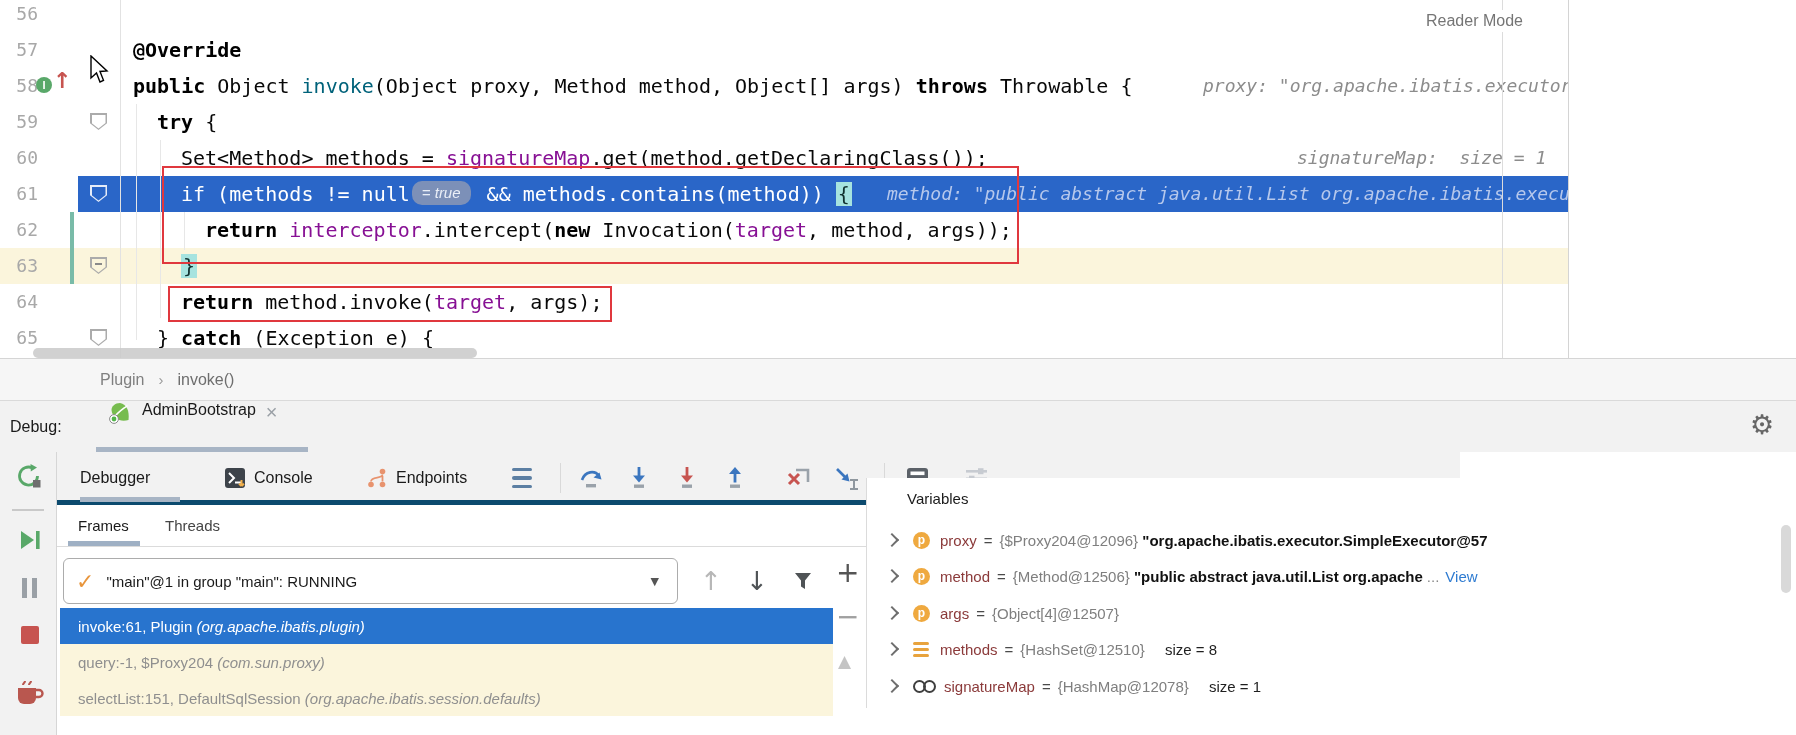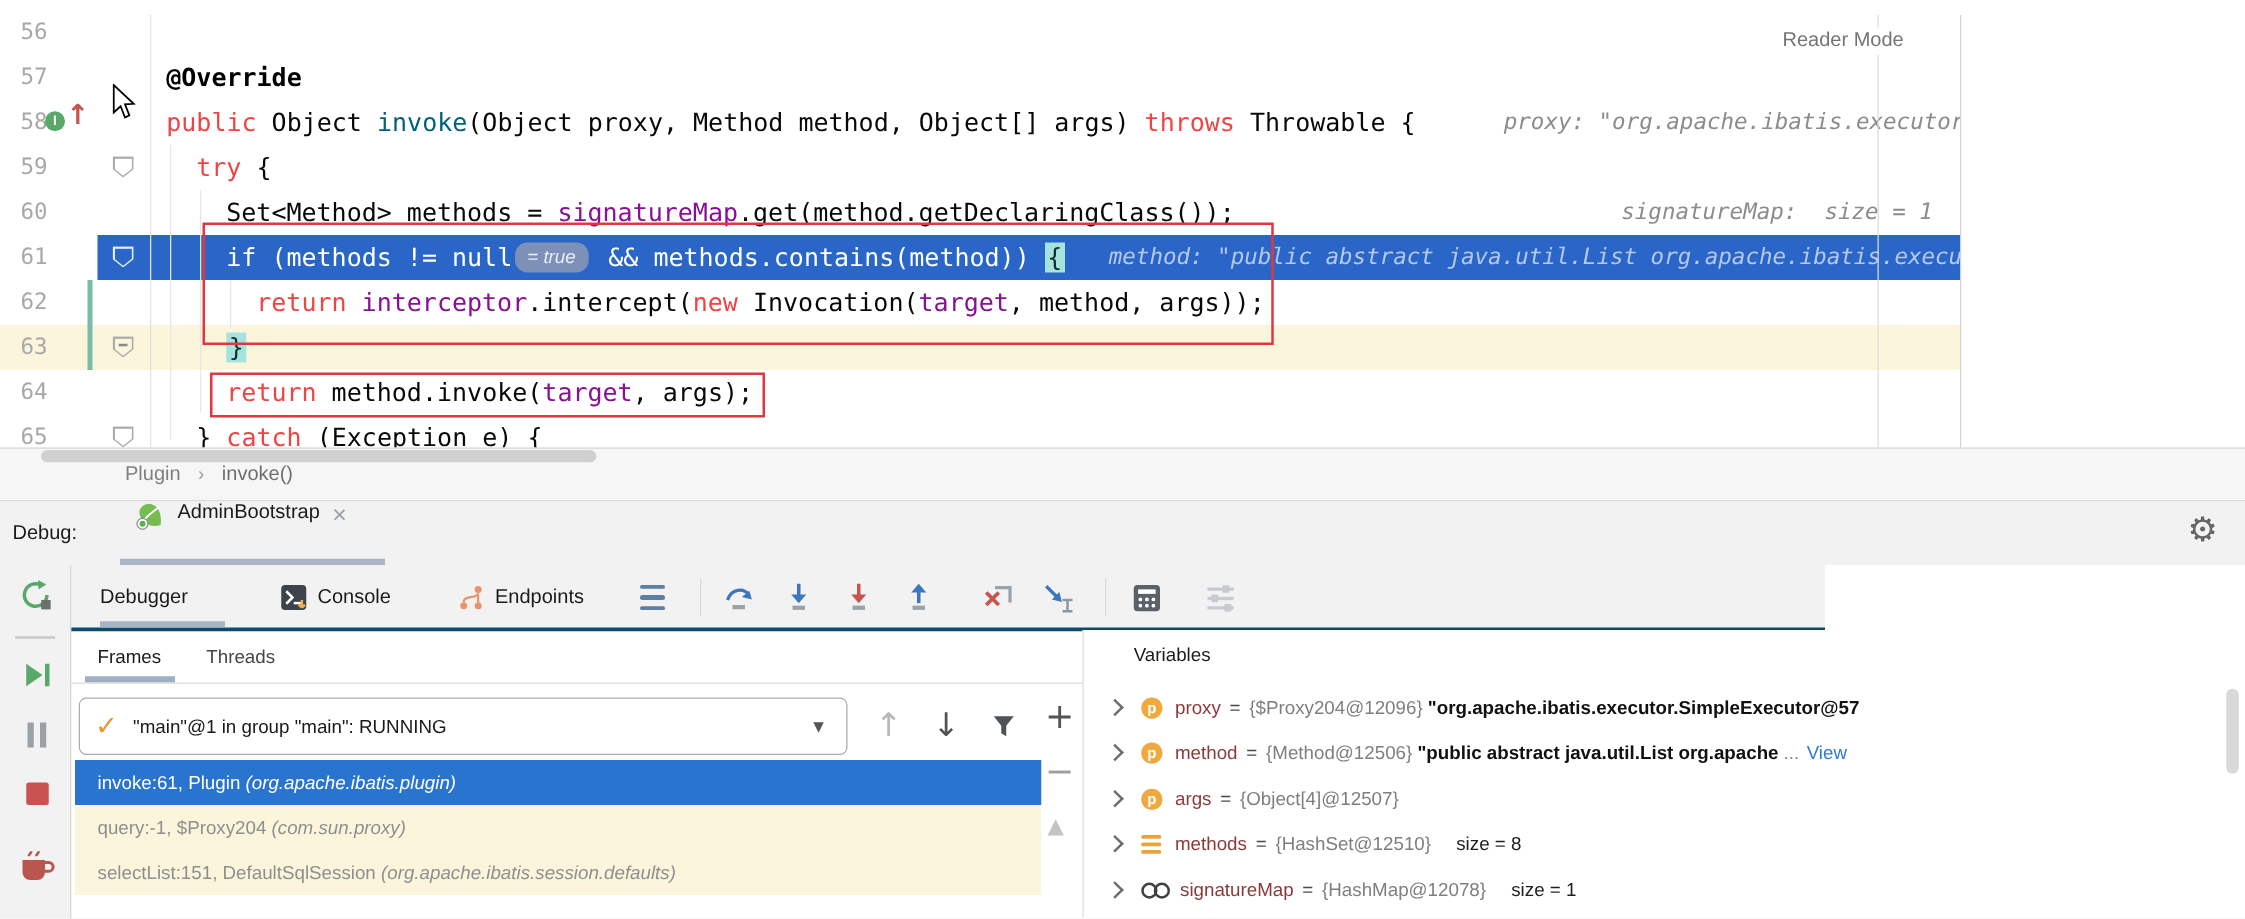--- a/index.html
+++ b/index.html
@@ -1,30 +1,30 @@
 <!DOCTYPE html>
 <html><head>
 <meta charset="utf-8">
 <style>
   html,body{margin:0;padding:0;background:#e9e9e9;}
   #app{position:relative;width:1796px;height:735px;background:#fff;overflow:hidden;
        font-family:"Liberation Sans",sans-serif;-webkit-font-smoothing:antialiased;}
   
-  #editor{position:absolute;left:0;top:0;width:1796px;height:358px;background:#fff;margin-top:12px;}
+  #editor{position:absolute;left:0;top:0;width:1796px;height:358px;background:#fff;}
   #editor-clip{position:absolute;left:0;top:0;width:1568px;height:358px;overflow:hidden;}
   .vline{position:absolute;top:0;width:1px;height:358px;}
   .exec-band{position:absolute;left:78px;top:176px;width:1490px;height:36px;background:#2A66C8;}
   .caret-band{position:absolute;left:0;top:248px;width:1568px;height:36px;background:#FBF5DC;}
   .indent-guide{position:absolute;width:1px;background:#E7E7E7;}
   .vcs-bar{position:absolute;left:70px;top:212px;width:4px;height:72px;background:#79BBA8;}
   .line-num{position:absolute;left:0;width:38px;text-align:right;height:36px;line-height:36px;
             font-family:"DejaVu Sans Mono",monospace;font-size:18px;color:#A8A8A8;}
   .code-line{position:absolute;height:36px;line-height:36px;white-space:pre;
              font-family:"DejaVu Sans Mono",monospace;font-size:20px;color:#080808;}
-  .tk-kw{color:#ef4444;} .tk-ann{color:#000000;font-weight:bold;} .tk-fld{color:#871094;}
+  .tk-kw{color:#000000;font-weight:bold;} .tk-ann{color:#000000;font-weight:bold;} .tk-fld{color:#871094;}
   .tk-mth{color:#00627A;} .tk-pln{color:#080808;} .tk-wht{color:#FFFFFF;}
   .tk-brace{background:#A6E3DF;color:#10302E;padding:0 2px;}
   .tk-chip{display:inline-block;background:#7C90B8;color:#E9EEF7;font-size:15px;font-style:italic;
            font-family:"Liberation Sans",sans-serif;line-height:24px;height:24px;border-radius:10px;
            padding:0 10px;vertical-align:3px;margin:0 4px 0 2px;}
   .code-hint{position:absolute;height:36px;line-height:36px;white-space:pre;font-style:italic;
              font-family:"DejaVu Sans Mono",monospace;font-size:18px;color:#8C8C8C;}
   .hint-on-blue{color:#B6C8EC;}
   .dbg-box{position:absolute;border:2px solid #E0383E;z-index:6;}
   .fold{position:absolute;left:90px;width:17px;height:17px;z-index:3;}
@@ -49,21 +49,21 @@
   #debug-header{position:absolute;left:0;top:400px;width:1796px;height:52px;background:#F2F2F2;
                 border-top:1px solid #DADADA;box-sizing:border-box;}
   #debug-label{position:absolute;left:10px;top:0;height:52px;line-height:52px;font-size:16px;color:#1A1A1A;}
   #run-tab{position:absolute;left:96px;top:0;height:52px;display:flex;align-items:flex-start;padding:0 12px;}
   #run-tab .tab-text{font-size:16px;color:#1A1A1A;margin:0 10px;}
   #run-tab .tab-close{color:#9AA0A6;font-size:20px;}
   #run-tab-underline{position:absolute;left:96px;top:46px;width:212px;height:6px;background:#A8B5C5;}
   #header-gear{position:absolute;left:1750px;top:8px;font-family:"DejaVu Sans",sans-serif;font-size:27px;color:#666;}
   
   #toolbar{position:absolute;left:0;top:452px;width:1460px;height:53px;background:#F2F2F2;
-           border-bottom:3px solid #0c4a6e;box-sizing:border-box;}
+           border-bottom:5px solid #0c4a6e;box-sizing:border-box;}
   .tb-item{position:absolute;top:0;height:52px;display:flex;align-items:center;font-size:16px;color:#1A1A1A;}
   .tb-sep{position:absolute;top:11px;width:1px;height:30px;background:#D9D9D9;}
   #debugger-underline{position:absolute;left:80px;top:45px;width:100px;height:5px;background:#A8B5C5;}
   .hamburger span{display:block;width:20px;height:3.5px;background:#5C7FA3;border-radius:2px;margin:2.5px 0;}
   
   #left-strip{position:absolute;left:0;top:452px;width:57px;height:283px;background:#F2F2F2;
               border-right:1px solid #D6D6D6;box-sizing:border-box;}
   #left-strip .strip-div{position:absolute;left:12px;top:57px;width:32px;height:2px;background:#C9C9C9;}
   
   #panel-sep-h{position:absolute;left:57px;top:546px;width:1739px;height:1px;background:#DBDBDB;}
@@ -75,21 +75,21 @@
   #thread-combo .combo-check{color:#E8953C;font-weight:bold;font-size:22px;margin:0 12px 0 12px;font-family:"DejaVu Sans",sans-serif;}
   #thread-combo .combo-text{font-size:15px;color:#1A1A1A;flex:1;}
   #thread-combo .combo-caret{color:#555;font-size:11px;margin-right:18px;font-family:"DejaVu Sans",sans-serif;}
   .frame-nav{position:absolute;font-family:"DejaVu Sans",sans-serif;font-size:26px;line-height:26px;}
   .frame-row{position:absolute;left:60px;width:773px;height:36px;display:flex;align-items:center;
              padding-left:18px;box-sizing:border-box;font-size:15px;white-space:pre;}
   .frame-row .pkg{font-style:italic;}
   .frame-sel{background:#2874CE;color:#fff;}
   .frame-lib{background:#FBF5DC;color:#8F8F8F;}
   
-  #variables{position:absolute;left:866px;top:504px;width:930px;height:230px;background:#fff;
+  #variables{position:absolute;left:866px;top:478px;width:930px;height:230px;background:#fff;
              border-left:1px solid #DBDBDB;box-sizing:border-box;}
   #variables-header{position:absolute;left:40px;top:0;height:41px;line-height:41px;font-size:15px;color:#1A1A1A;}
   .var-row{position:absolute;left:0;width:928px;height:36px;display:flex;align-items:center;font-size:15px;white-space:pre;}
   .chev{width:8px;height:8px;border-top:2px solid #6E6E6E;border-right:2px solid #6E6E6E;
         transform:rotate(45deg);margin:0 16px 0 20px;flex:none;}
   .p-icon{width:17px;height:17px;border-radius:50%;background:#EFA93F;color:#fff;flex:none;
           font:bold 12px/17px "Liberation Sans",sans-serif;text-align:center;margin-right:10px;}
   .bars-icon{width:16px;height:15px;margin-right:11px;display:flex;flex-direction:column;justify-content:space-between;flex:none;}
   .bars-icon span{display:block;height:3px;background:#E8A33D;border-radius:1.5px;}
   .oo-icon{width:23px;height:13px;position:relative;margin-right:8px;flex:none;}

